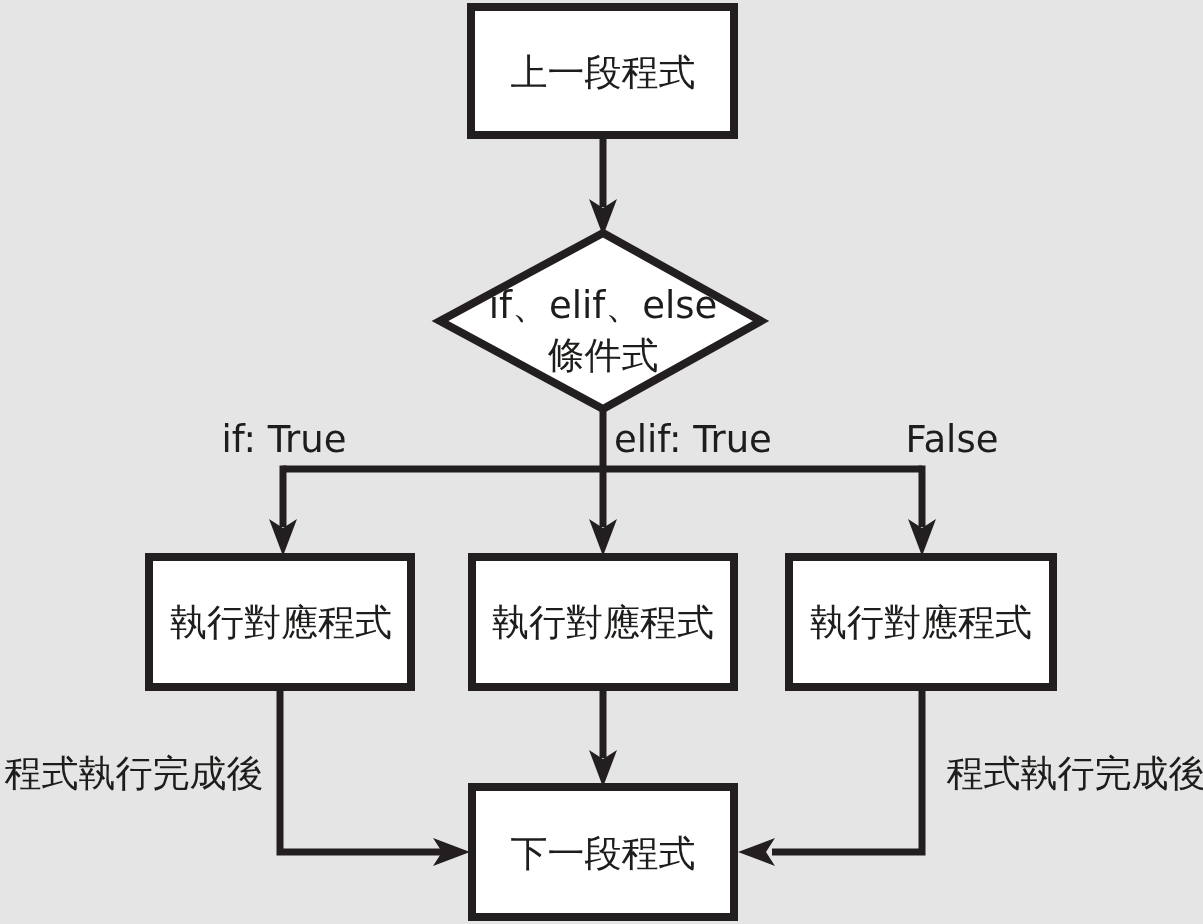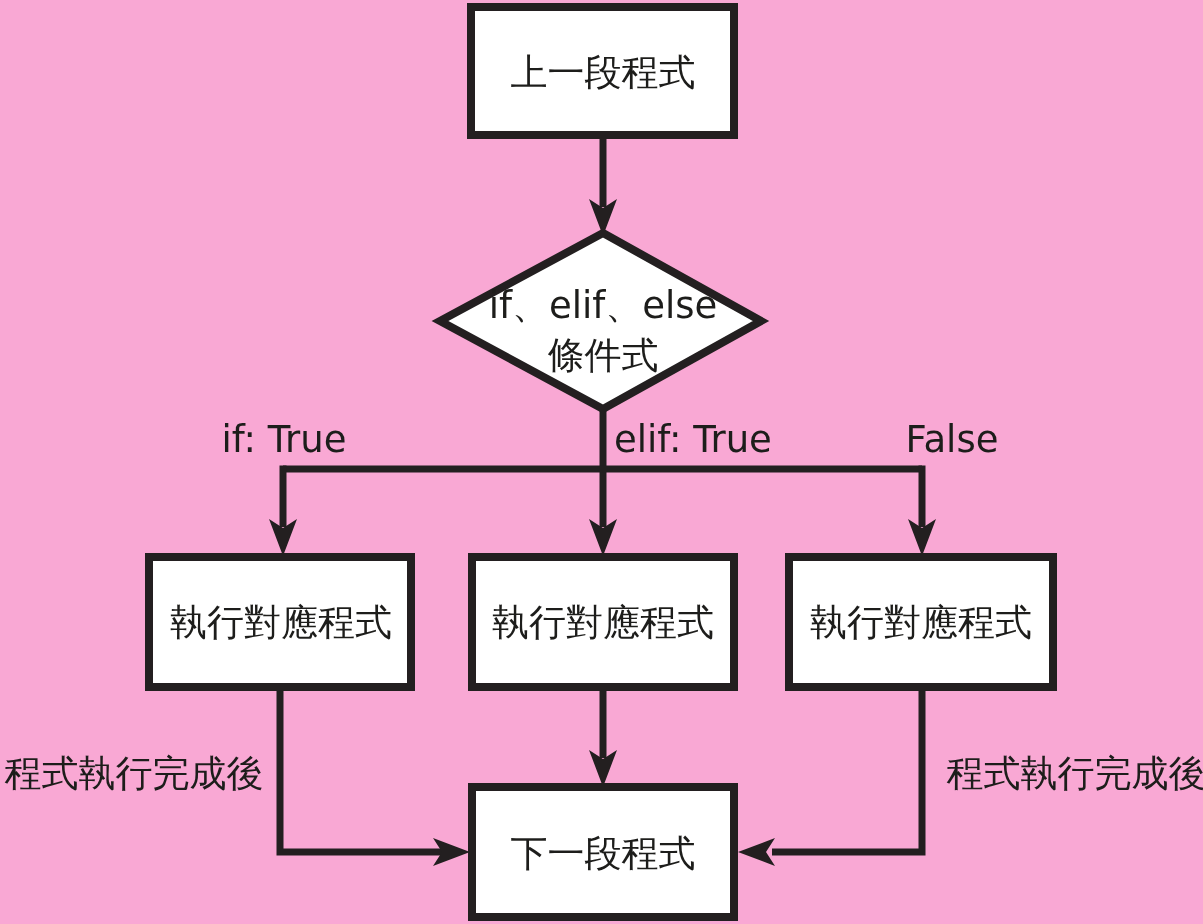--- a/index.html
+++ b/index.html
@@ -4,21 +4,21 @@
 <style>
   html, body {
     margin: 0;
     padding: 0;
     background: #ffffff;
   }
   .canvas-wrap {
     position: relative;
     width: 1203px;
     height: 924px;
-    background: #f9a8d4;
+    background: #e5e5e5;
     overflow: hidden;
   }
   svg { display: block; }
   .shape {
     fill: #ffffff;
     stroke: #231f20;
     stroke-width: 8;
     stroke-linejoin: miter;
   }
   .edge {

